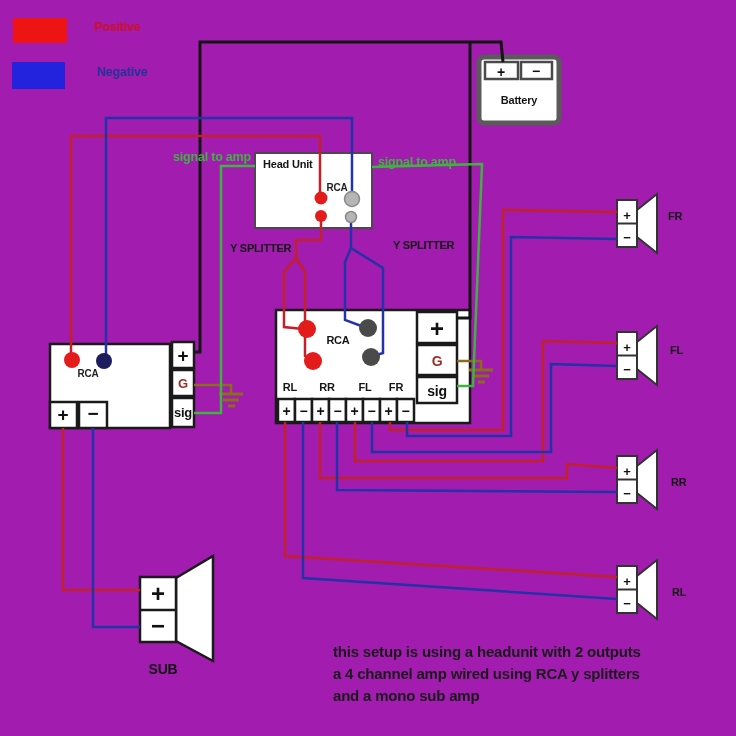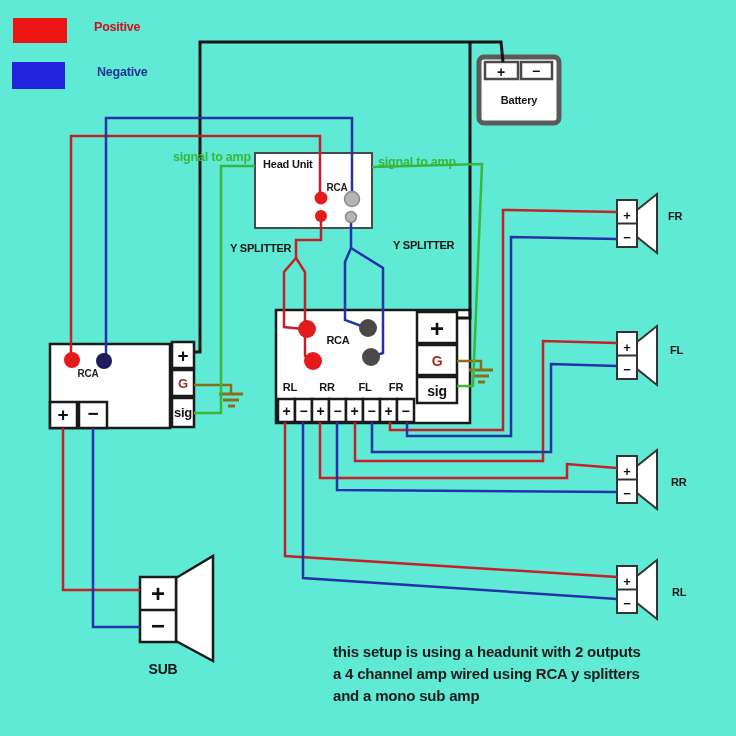--- a/index.html
+++ b/index.html
@@ -1,16 +1,16 @@
 <!DOCTYPE html>
 <html><head>
 <meta charset="utf-8">
 <style>
   html,body{margin:0;padding:0;background:#ffffff;}
-  .stage{position:relative;width:736px;height:736px;background:#5eead4;overflow:hidden;}
+  .stage{position:relative;width:736px;height:736px;background:#a21caf;overflow:hidden;}
   svg{display:block;}
   text{font-family:"Liberation Sans","DejaVu Sans",sans-serif;font-weight:bold;letter-spacing:-0.2px;}
   .t10{font-size:10px;fill:#222;}
   .t11{font-size:11px;fill:#151515;}
   .t12{font-size:12.5px;}
   .t13{font-size:13px;fill:#111;}
   .t14{font-size:14px;fill:#111;}
   .t15{font-size:15px;fill:#1a1a1a;}
   .t19{font-size:19px;fill:#111;}
   .t24{font-size:24px;fill:#111;}

